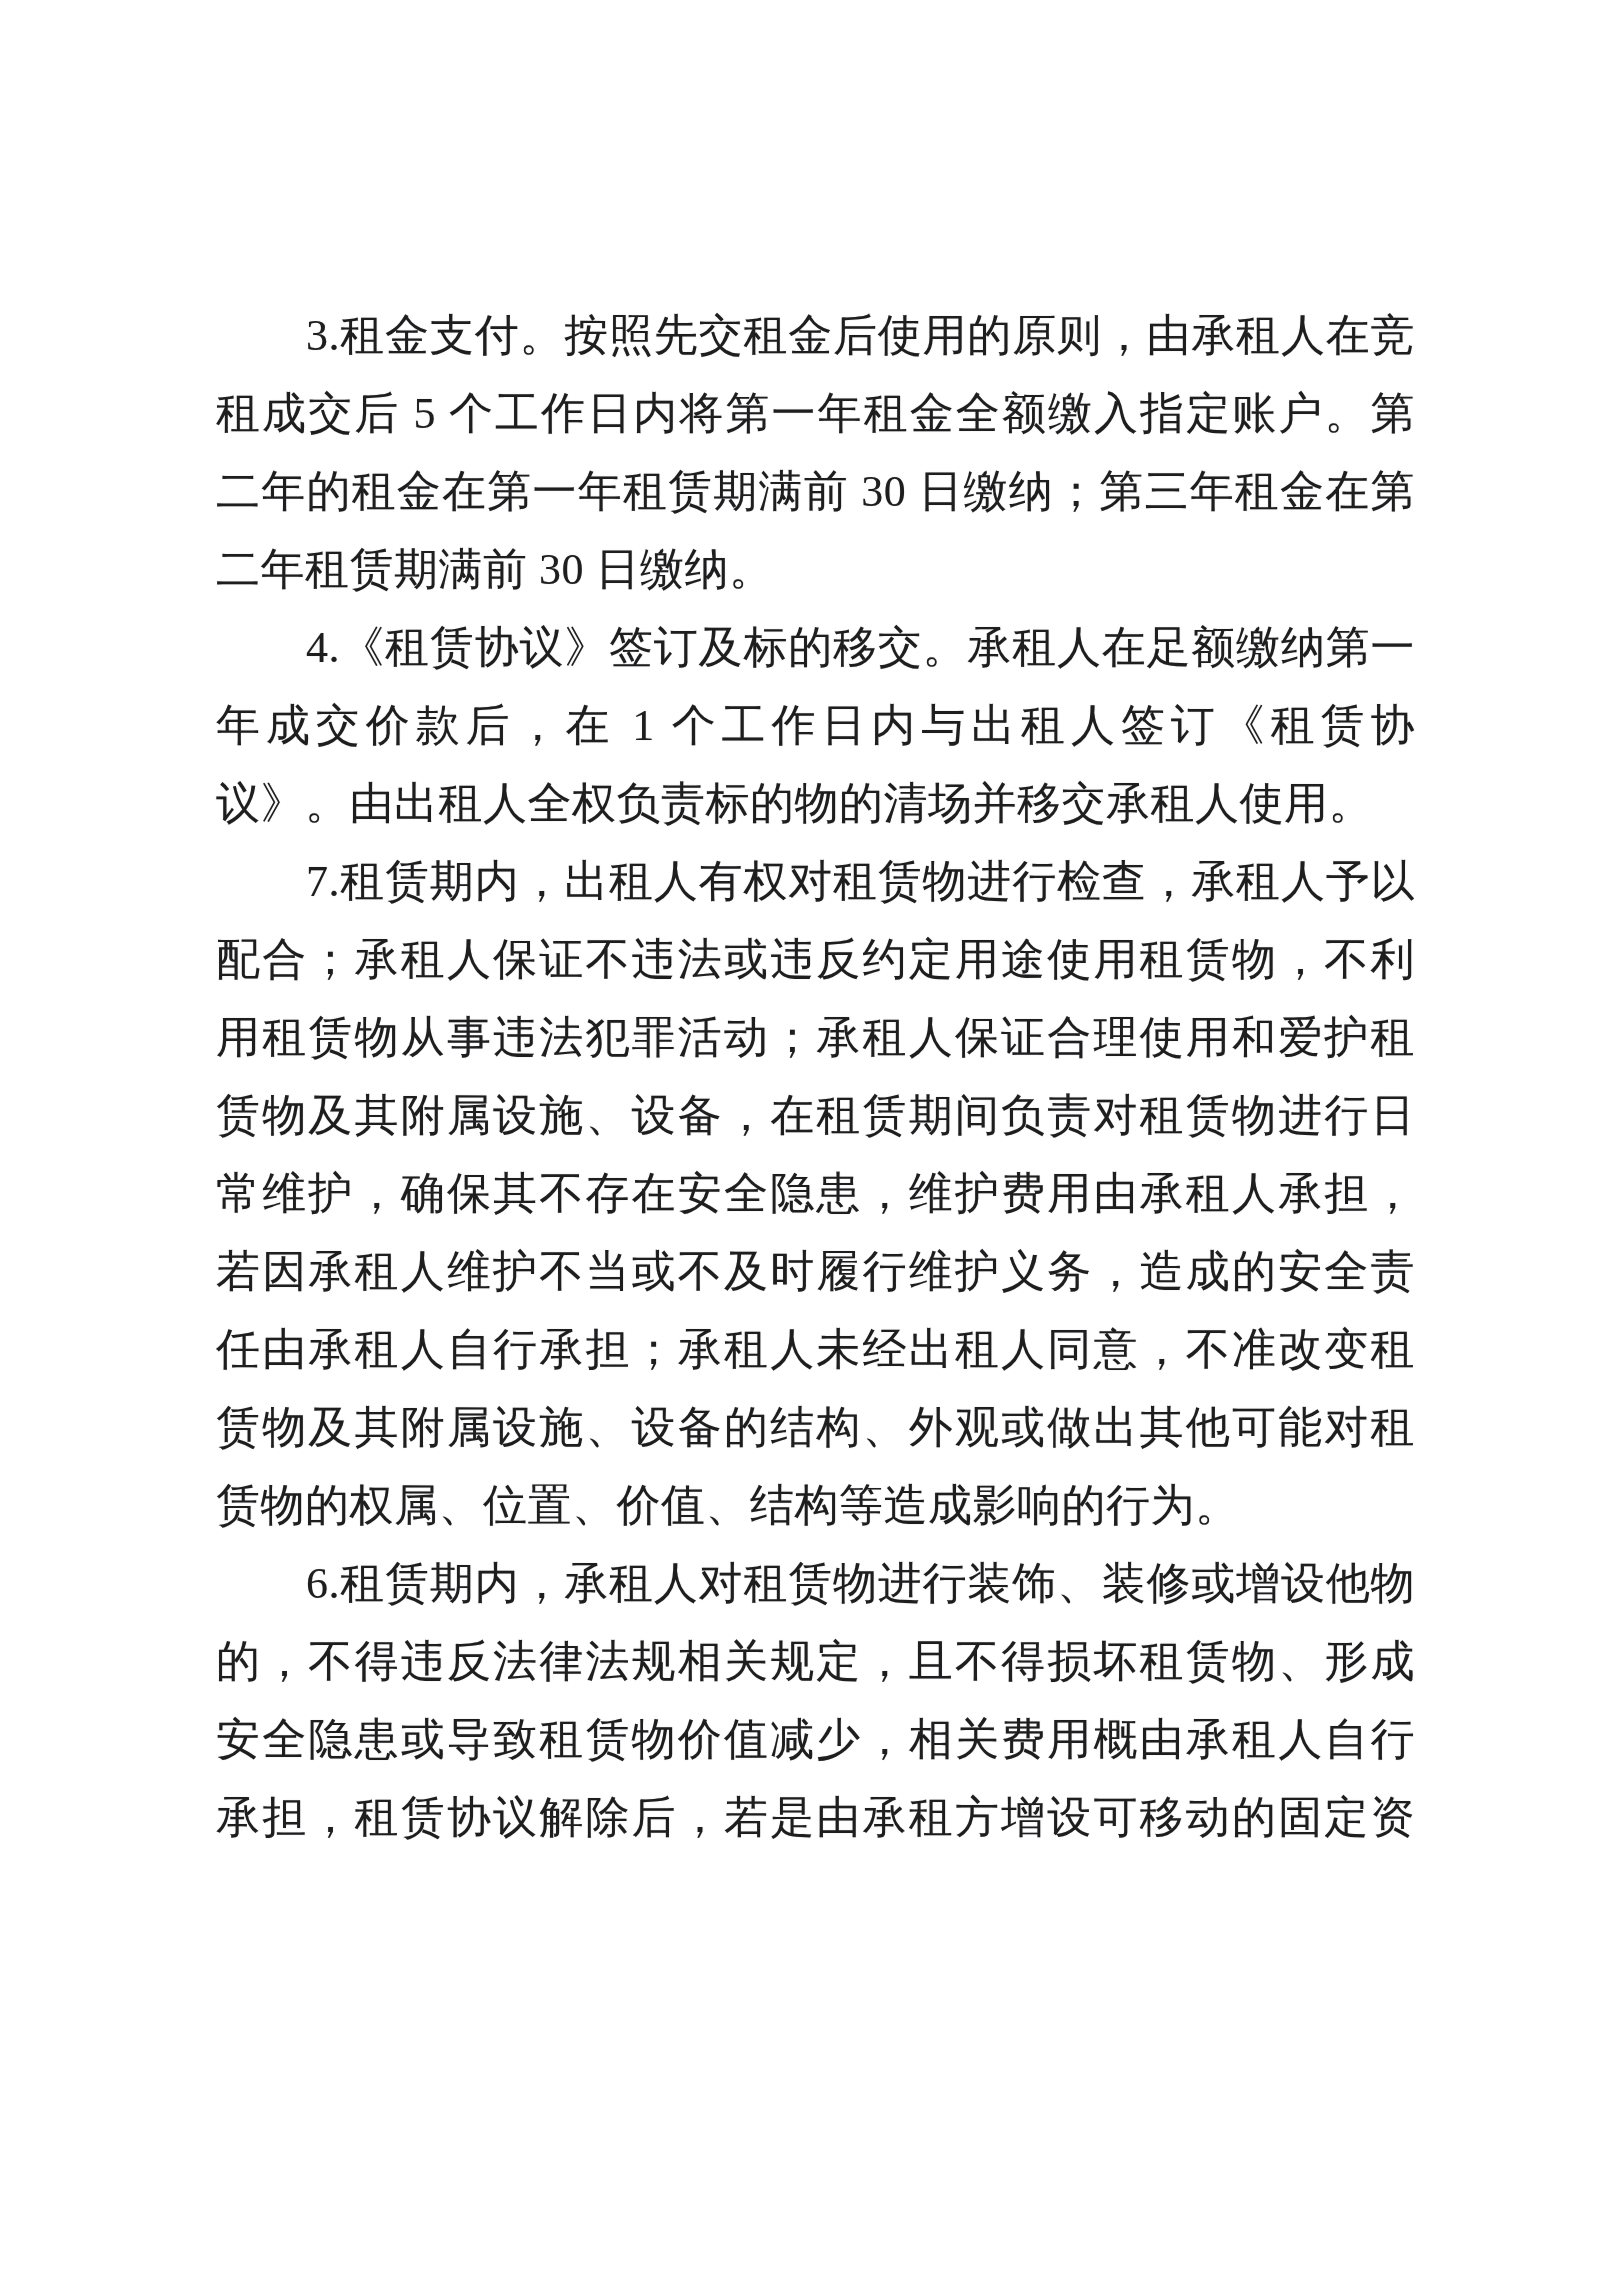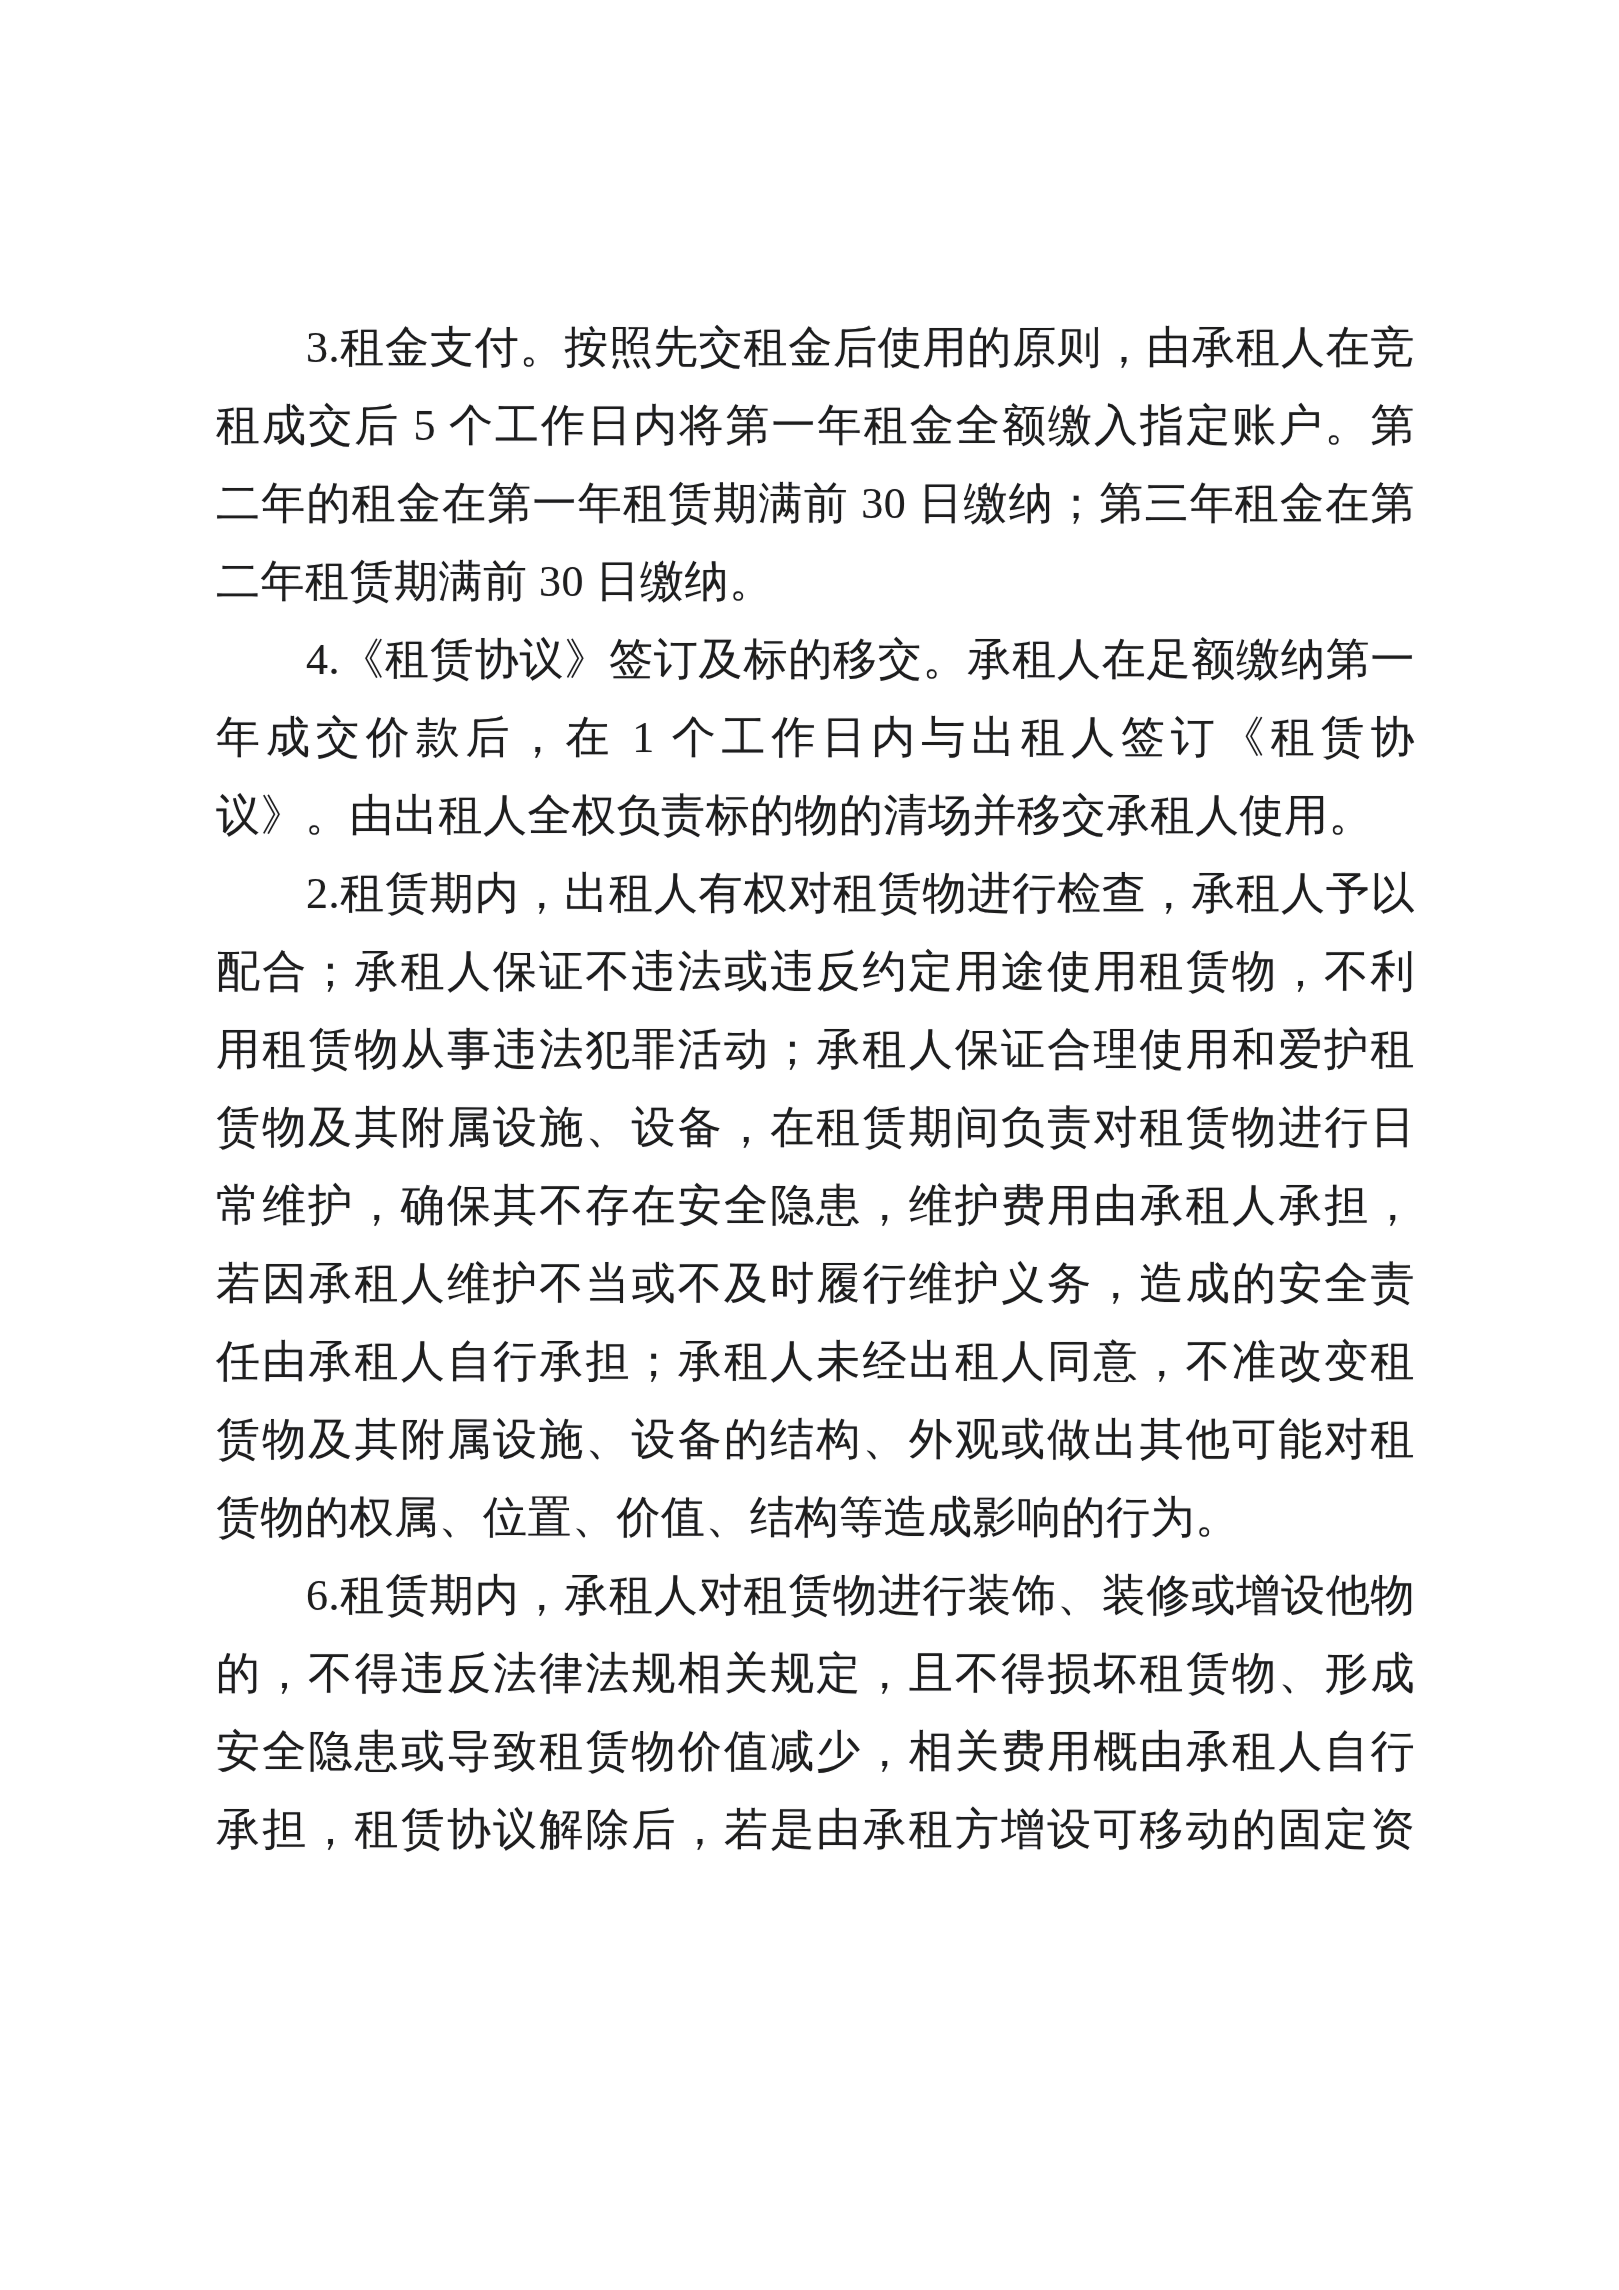--- a/index.html
+++ b/index.html
@@ -9,21 +9,21 @@
   }
   body {
     width: 1619px;
     height: 2291px;
     position: relative;
     font-family: "Liberation Serif", "DejaVu Serif", serif;
   }
   .page {
     position: absolute;
     left: 0;
-    top: 12px;
+    top: 0;
     width: 1619px;
     height: 1857px;
     background: #ffffff;
     overflow: hidden;
   }
   .doc-body {
     position: absolute;
     left: 216px;
     top: 297px;
     width: 1199px;
@@ -59,21 +59,21 @@
   }
 </style>
 </head>
 <body>
 
 <div class="page">
 
   <div class="doc-body">
     <p>3.租金支付。按照先交租金后使用的原则，由承租人在竞租成交后 5 个工作日内将第一年租金全额缴入指定账户。第二年的租金在第一年租赁期满前 30 日缴纳；第三年租金在第二年租赁期满前 30 日缴纳。</p>
     <p>4.《租赁协议》签订及标的移交。承租人在足额缴纳第一年成交价款后，在 1 个工作日内与出租人签订《租赁协议》。由出租人全权负责标的物的清场并移交承租人使用。</p>
-    <p>2.租赁期内，出租人有权对租赁物进行检查，承租人予以配合；承租人保证不违法或违反约定用途使用租赁物，不利用租赁物从事违法犯罪活动；承租人保证合理使用和爱护租赁物及其附属设施、设备，在租赁期间负责对租赁物进行日常维护，确保其不存在安全隐患，维护费用由承租人承担，若因承租人维护不当或不及时履行维护义务，造成的安全责任由承租人自行承担；承租人未经出租人同意，不准改变租赁物及其附属设施、设备的结构、外观或做出其他可能对租赁物的权属、位置、价值、结构等造成影响的行为。</p>
+    <p>7.租赁期内，出租人有权对租赁物进行检查，承租人予以配合；承租人保证不违法或违反约定用途使用租赁物，不利用租赁物从事违法犯罪活动；承租人保证合理使用和爱护租赁物及其附属设施、设备，在租赁期间负责对租赁物进行日常维护，确保其不存在安全隐患，维护费用由承租人承担，若因承租人维护不当或不及时履行维护义务，造成的安全责任由承租人自行承担；承租人未经出租人同意，不准改变租赁物及其附属设施、设备的结构、外观或做出其他可能对租赁物的权属、位置、价值、结构等造成影响的行为。</p>
     <p>6.租赁期内，承租人对租赁物进行装饰、装修或增设他物的，不得违反法律法规相关规定，且不得损坏租赁物、形成安全隐患或导致租赁物价值减少，相关费用概由承租人自行承担，租赁协议解除后，若是由承租方增设可移动的固定资产且不影响租赁物形象的归承租方所有自行处置，其余均归出租方所有。</p>
   </div>
 
   <div class="page-footer">
     <span class="footer-dash">—</span><span class="footer-num">9</span><span class="footer-dash">—</span>
   </div>
 
 </div>
 
 

